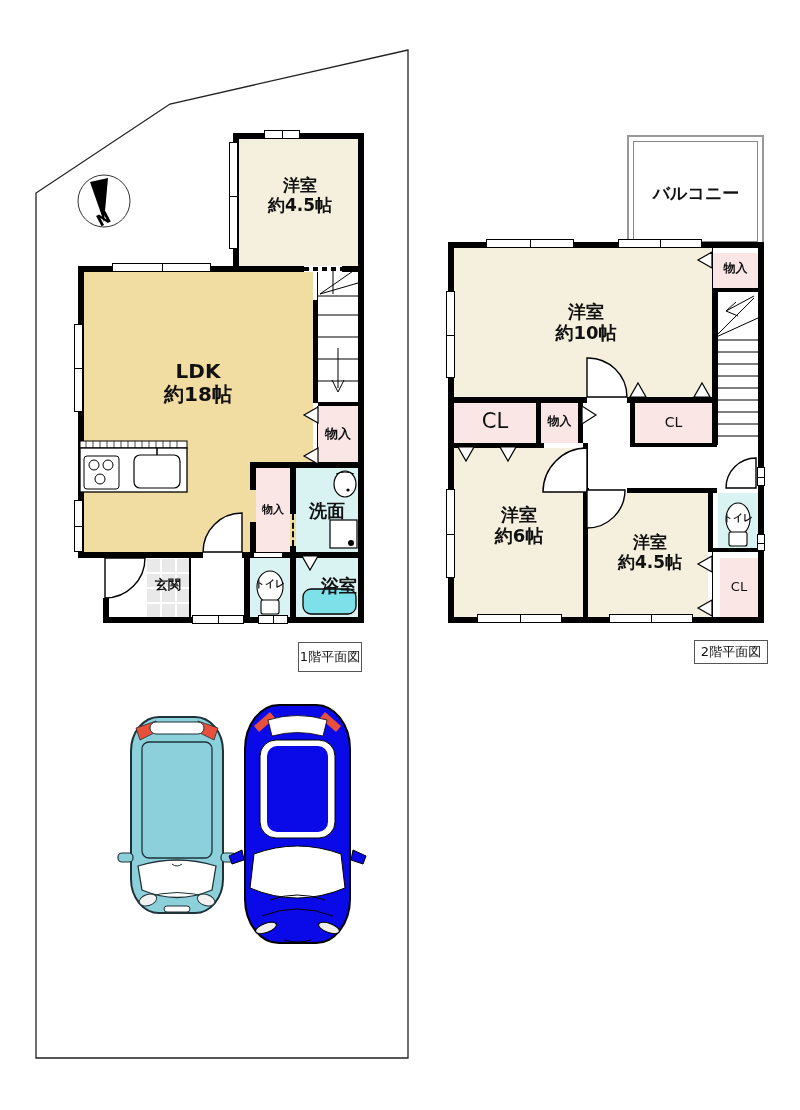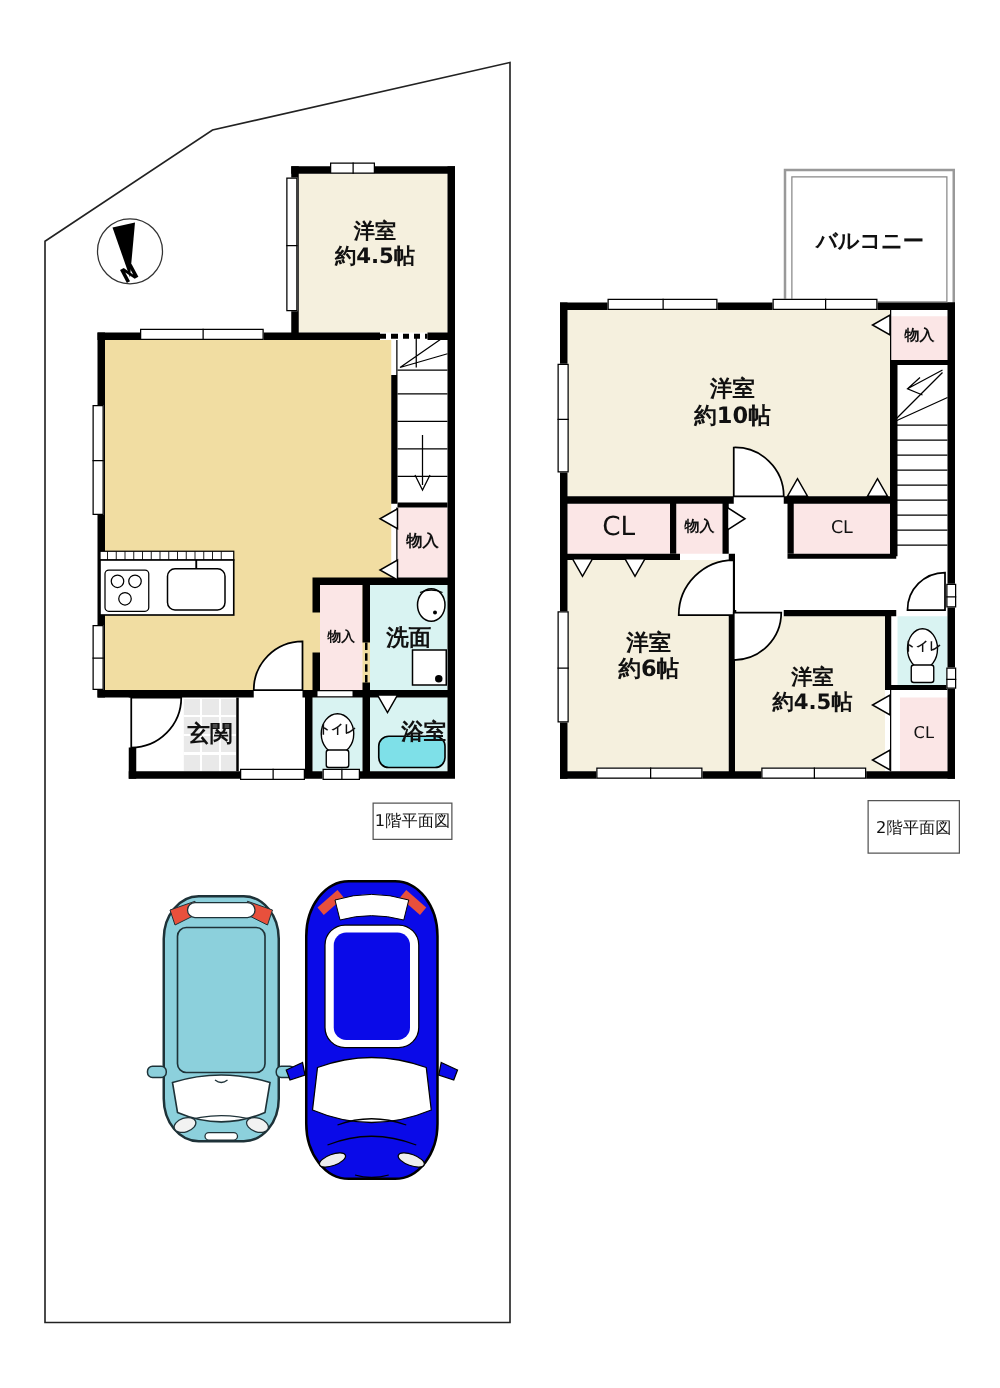--- a/index.html
+++ b/index.html
@@ -231,26 +231,30 @@
       <ellipse cx="24" cy="226" rx="11" ry="4.5" fill="#eee" stroke="#000" stroke-width="1" transform="rotate(-20 24 226)"></ellipse>
       <ellipse cx="87" cy="226" rx="11" ry="4.5" fill="#eee" stroke="#000" stroke-width="1" transform="rotate(20 87 226)"></ellipse>
       <path d="M42 238 Q55 242 69 238" fill="none" stroke="#000" stroke-width="1"></path>
     </g>
   </svg>
 
   <div class="lbl" style="left:240px;top:176px;width:120px;font-size:17px;font-weight:bold;">
     <div>洋室</div>
     <div>約4.5帖</div>
   </div>
+  <div class="lbl" style="left:128px;top:360px;width:140px;font-size:20px;font-weight:bold;">
+    <div>LDK</div>
+    <div>約18帖</div>
+  </div>
   <div class="lbl" style="left:318px;top:427px;width:40px;font-size:13px;font-weight:bold;">物入</div>
   <div class="lbl" style="left:251px;top:504px;width:44px;font-size:11px;font-weight:bold;">物入</div>
   <div class="lbl" style="left:299px;top:501px;width:56px;font-size:18px;font-weight:bold;">洗面</div>
   <div class="lbl" style="left:303px;top:576px;width:54px;font-size:18px;font-weight:bold;text-align:right;">浴室</div>
   <div class="lbl" style="left:248px;top:578px;width:44px;font-size:10px;font-weight:bold;">トイレ</div>
-  <div class="lbl" style="left:147px;top:578px;width:42px;font-size:18px;font-weight:bold;">玄関</div>
+  <div class="lbl" style="left:147px;top:578px;width:42px;font-size:13px;font-weight:bold;">玄関</div>
   <div class="capbox" style="left:298px;top:642px;width:64px;height:30px;">
     <span>1階平面図</span>
   </div>
 
   <div class="lbl" style="left:638px;top:184px;width:116px;font-size:17px;font-weight:bold;">バルコニー</div>
   <div class="lbl" style="left:530px;top:302px;width:112px;font-size:18px;font-weight:bold;">
     <div>洋室</div>
     <div>約10帖</div>
   </div>
   <div class="lbl" style="left:713px;top:262px;width:45px;font-size:12px;font-weight:bold;">物入</div>
@@ -260,17 +264,17 @@
   <div class="lbl" style="left:462px;top:505px;width:114px;font-size:18px;font-weight:bold;">
     <div>洋室</div>
     <div>約6帖</div>
   </div>
   <div class="lbl" style="left:592px;top:533px;width:116px;font-size:17px;font-weight:bold;">
     <div>洋室</div>
     <div>約4.5帖</div>
   </div>
   <div class="lbl" style="left:716px;top:512px;width:44px;font-size:10px;font-weight:bold;">トイレ</div>
   <div class="lbl" style="left:720px;top:580px;width:38px;font-size:13px;">CL</div>
-  <div class="capbox" style="left:694px;top:640px;width:74px;height:43px;">
+  <div class="capbox" style="left:694px;top:640px;width:74px;height:24px;">
     <span>2階平面図</span>
   </div>
 
 </div>
 
 </body></html>

